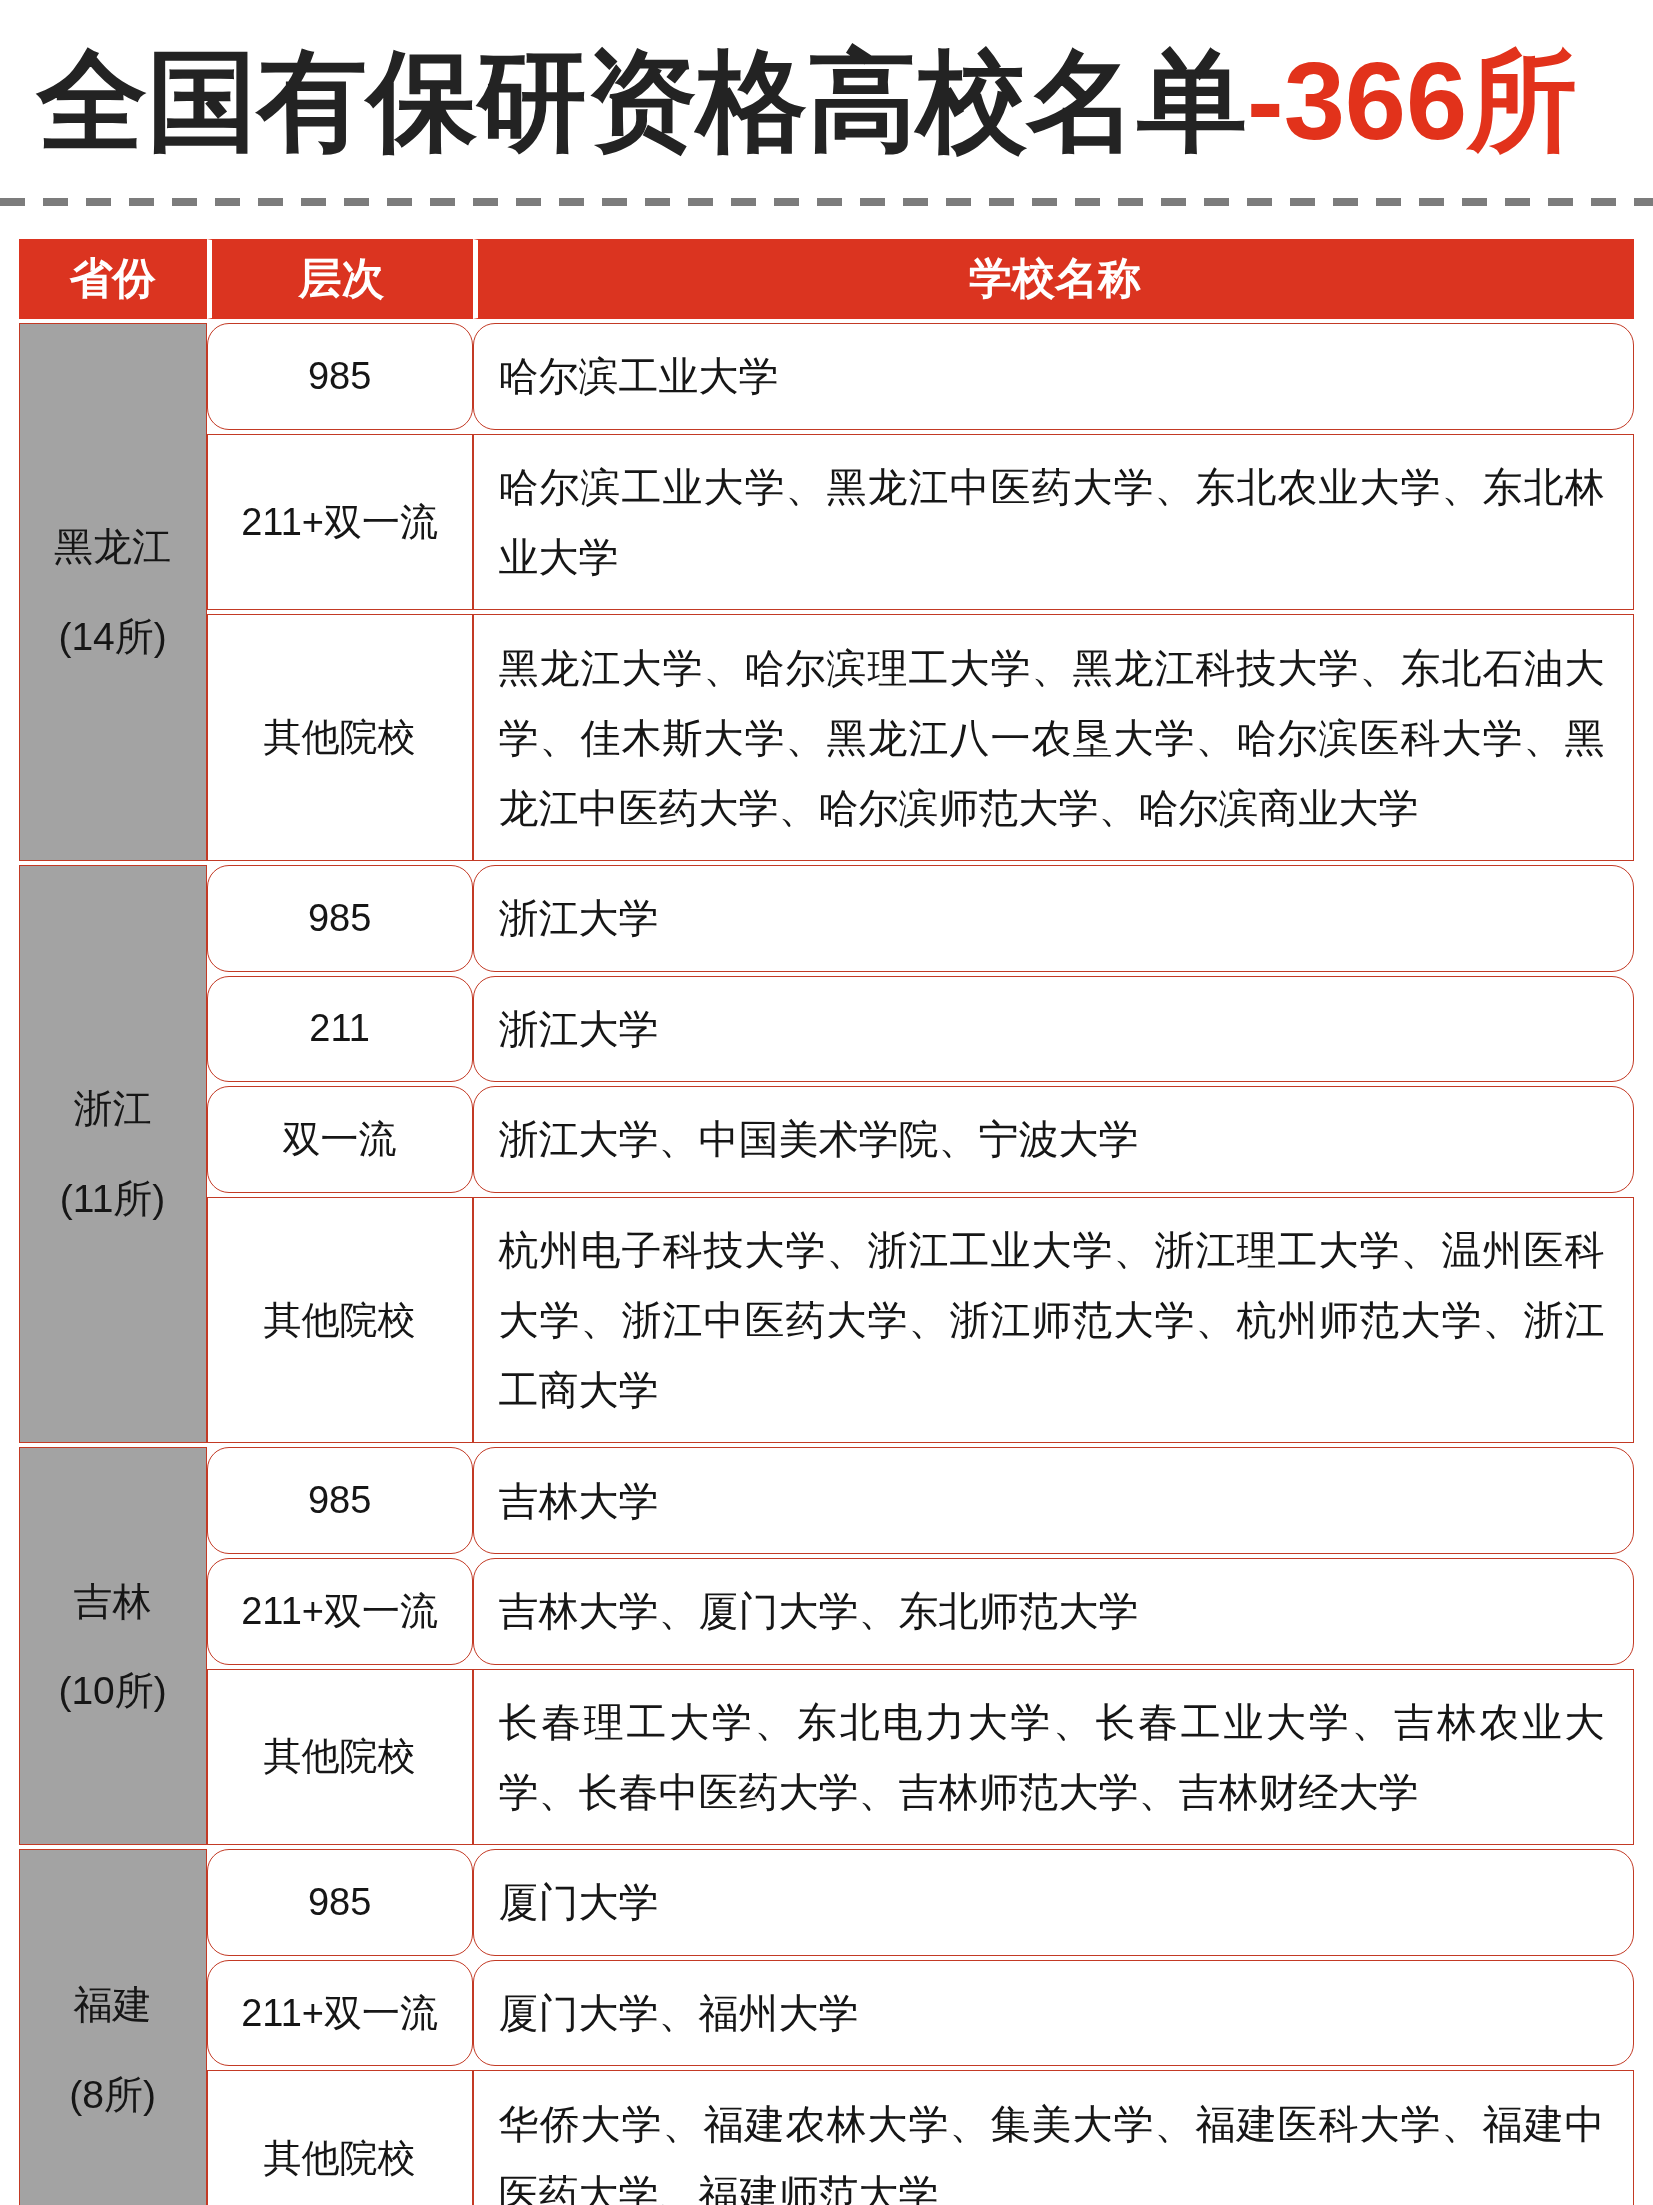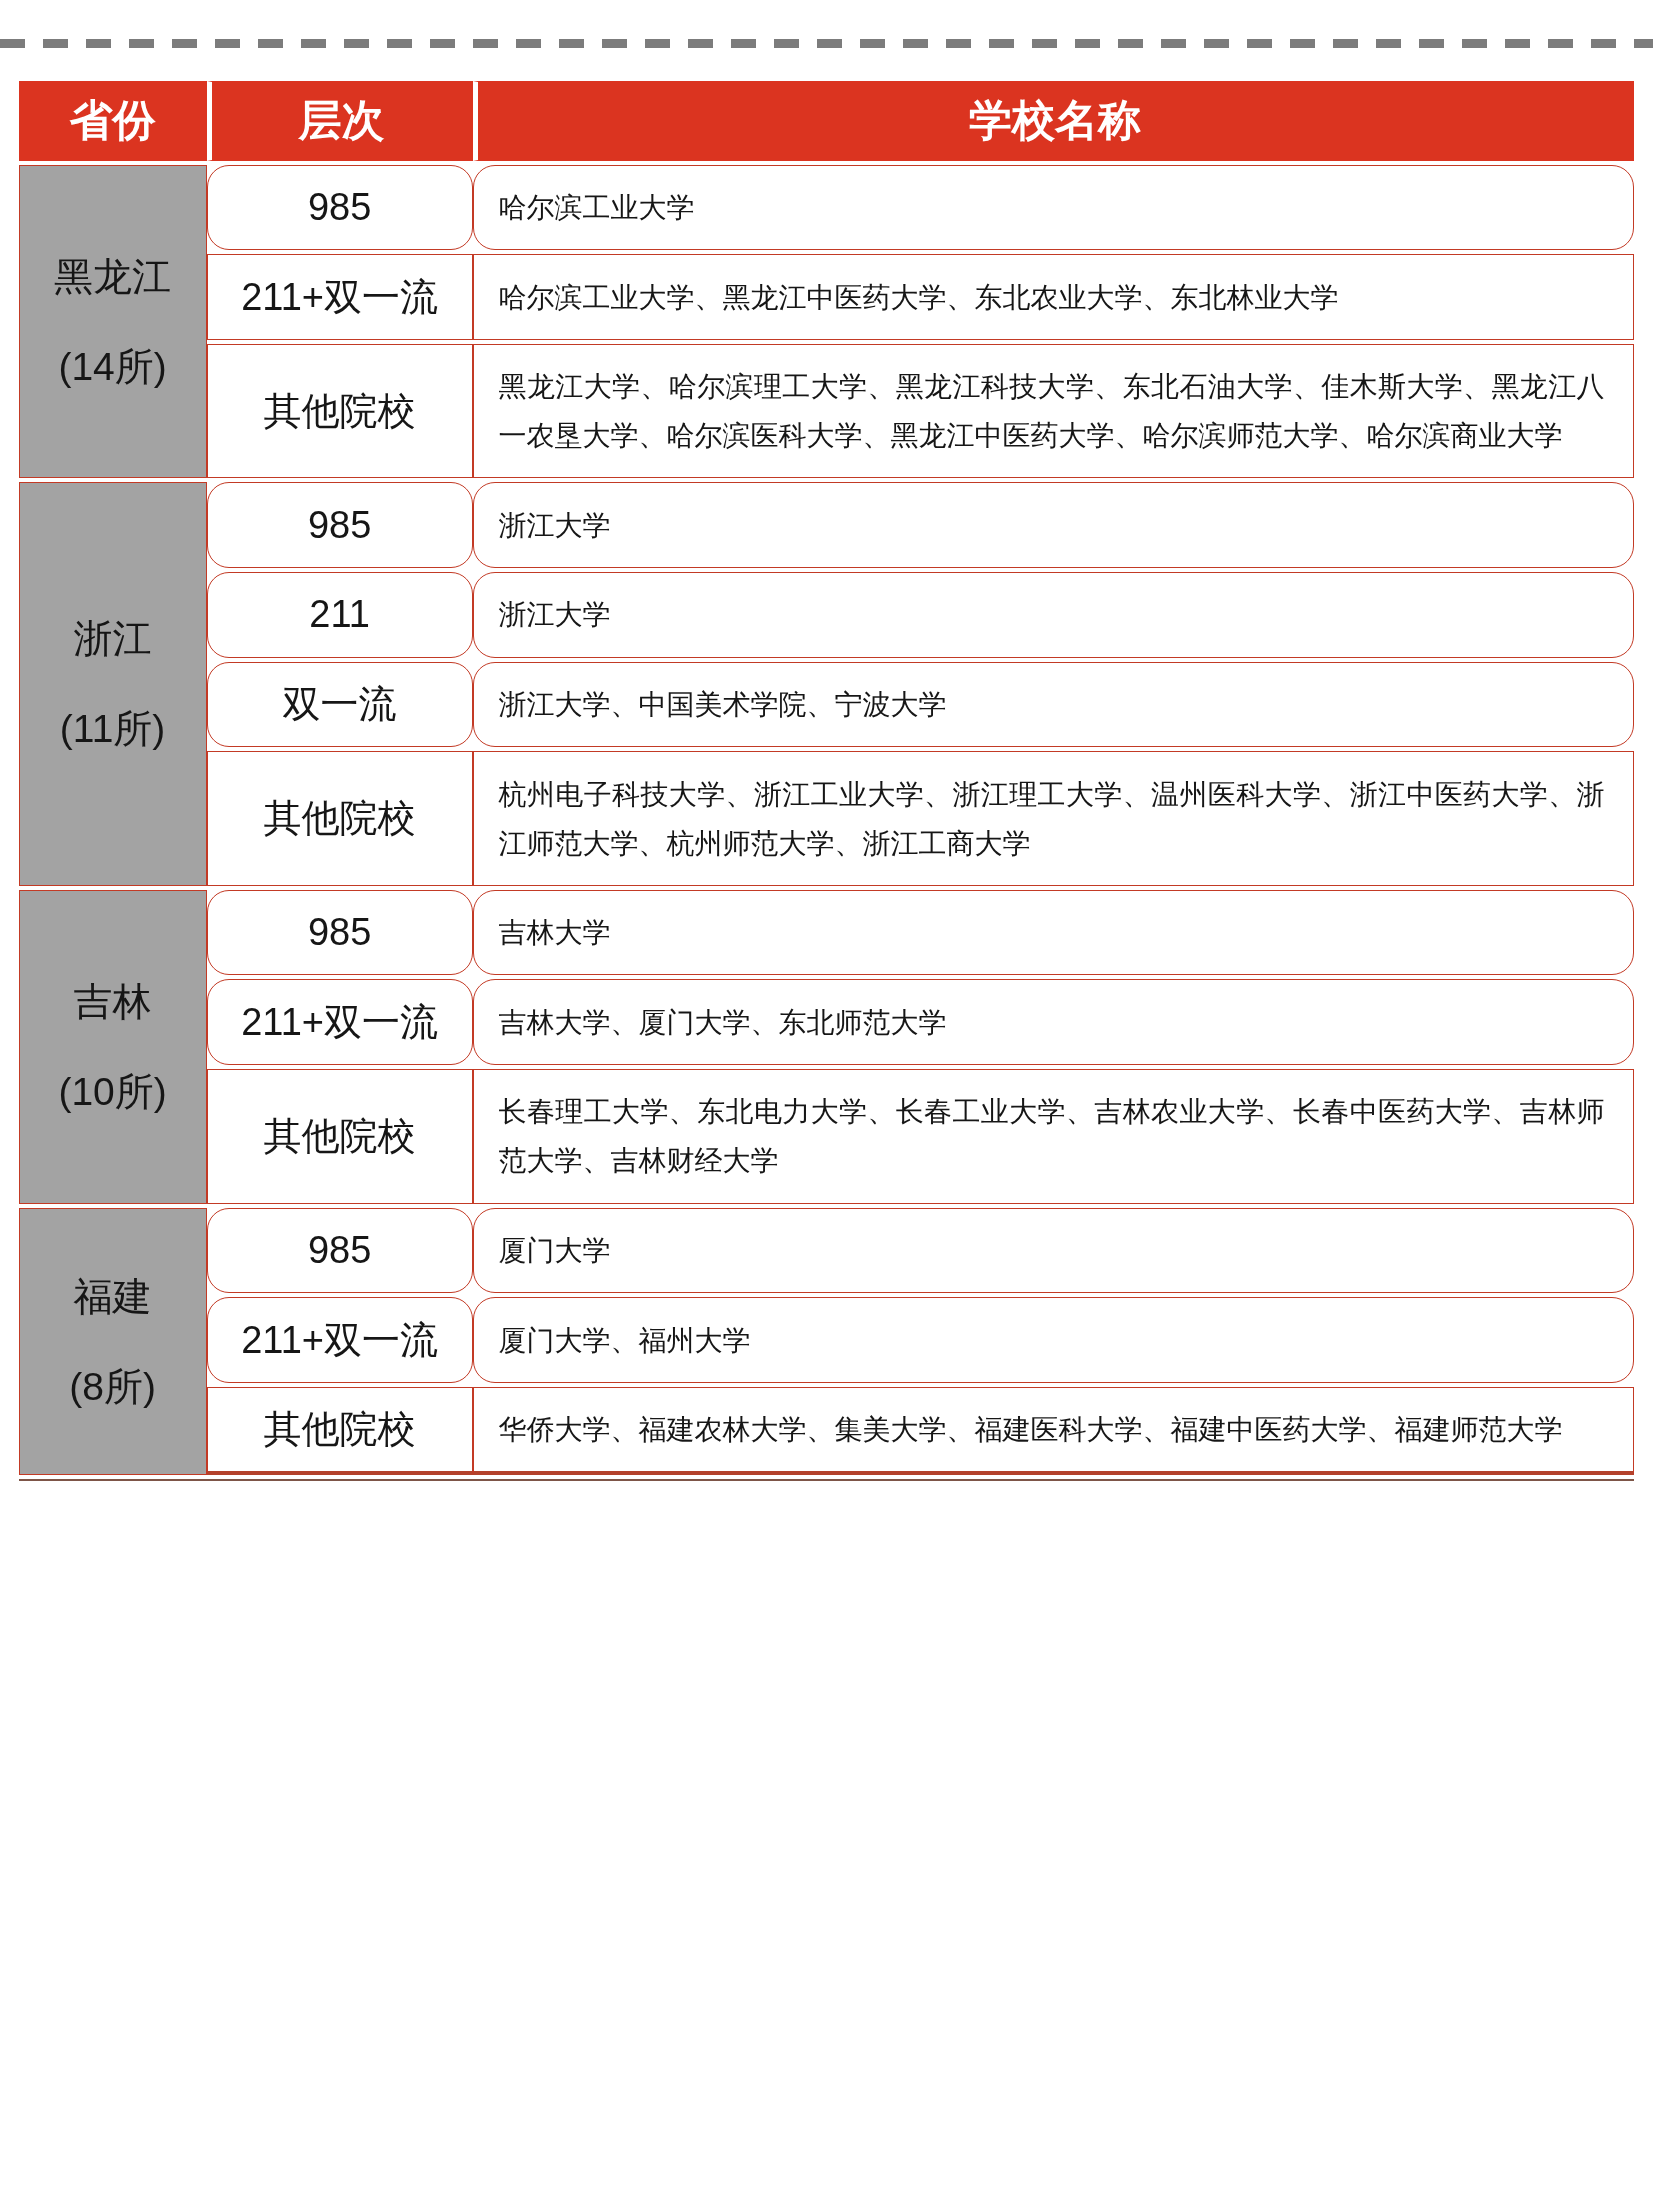--- a/index.html
+++ b/index.html
@@ -77,33 +77,34 @@
   }
   .prov-name, .prov-count { display: block; }
 
   td.level {
     text-align: center;
     font-size: 38px;
     padding: 0 5.3px;
   }
 
   td.school {
-    font-size: 28px;
+    font-size: 40px;
     line-height: 1.75;
     padding: 17.3px 28px 17.3px 25px;
     text-align: justify;
   }
 
   tr.single td.level, tr.single td.school { height: 85px; border-radius: 22px; }
 </style>
 </head>
 <body>
 
 <div class="page">
 
+  <h1 class="title"><span>全国有保研资格高校名单</span><span class="red">-366所</span></h1>
 
   <div class="dashline"></div>
 
   <table class="unitable">
     <colgroup>
         <col class="c1">
         <col class="c2">
         <col class="c3">
       </colgroup>
     <thead>

